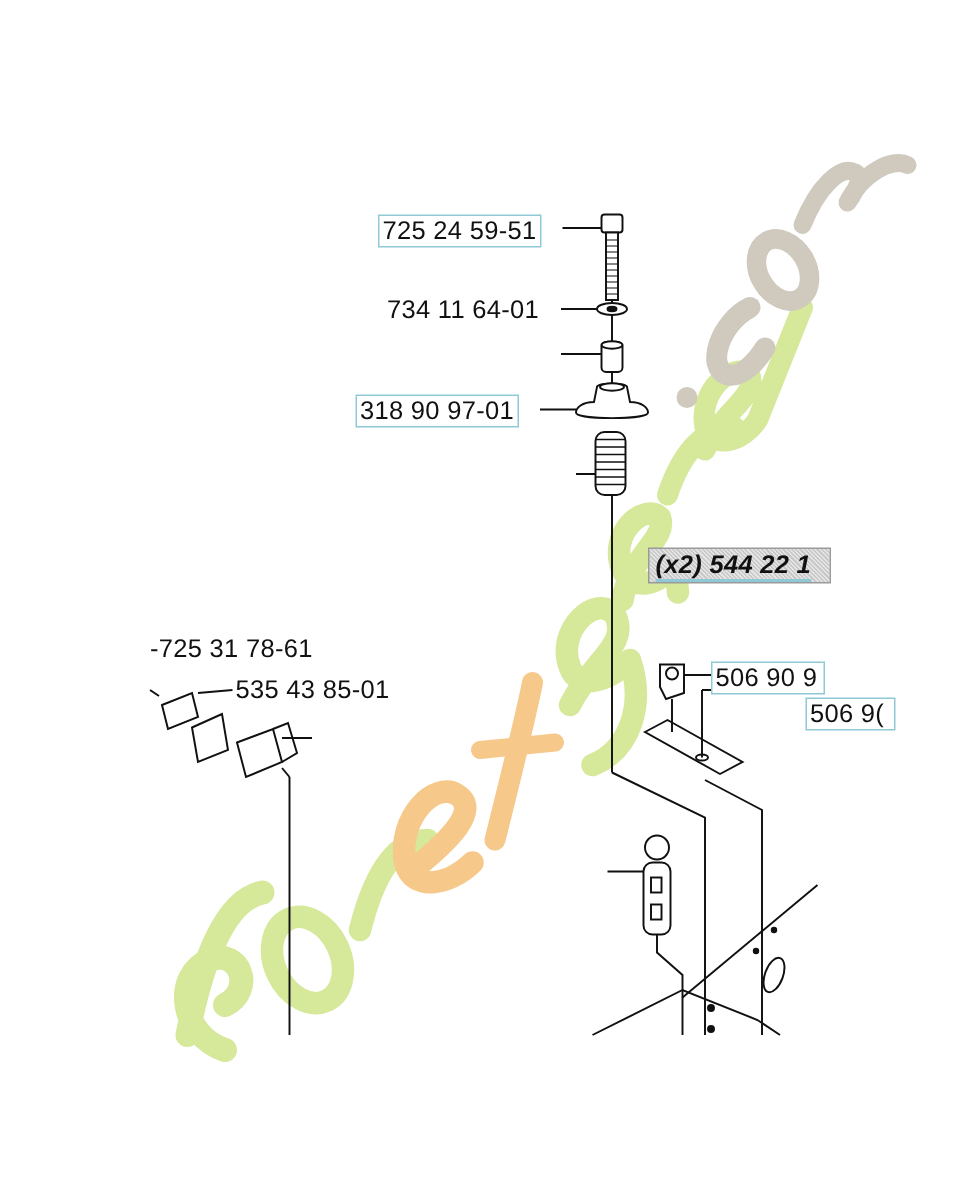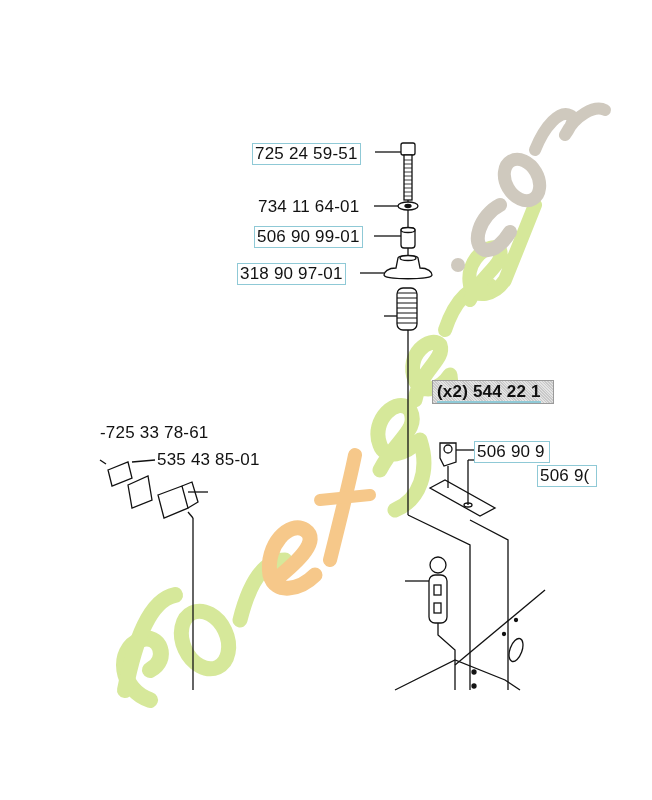--- a/index.html
+++ b/index.html
@@ -117,31 +117,28 @@
       <path d="M100 460 L106 464" fill="none"></path>
     </g>
   </svg>
 
   <div class="lbl boxed" style="left:252px;top:143px;">
     <span>725 24 59-51</span>
   </div>
   <div class="lbl" style="left:258px;top:197px;">
     <span>734 11 64-01</span>
   </div>
-  <div class="lbl boxed" style="left:254px;top:226px;">
-    <span>506 90 99-01</span>
-  </div>
   <div class="lbl boxed" style="left:237px;top:263px;">
     <span>318 90 97-01</span>
   </div>
-  <div class="lbl grey" style="left:432px;top:380px;width:112px;overflow:hidden;">
+  <div class="lbl grey" style="left:432px;top:365px;width:112px;overflow:hidden;font-style:italic;">
     <span class="inner">(x2) 544 22 1</span>
   </div>
   <div class="lbl" style="left:100px;top:423px;">
-    <span>-725 33 78-61</span>
+    <span>-725 31 78-61</span>
   </div>
   <div class="lbl" style="left:157px;top:450px;">
     <span>535 43 85-01</span>
   </div>
   <div class="lbl boxed" style="left:474px;top:441px;width:70px;overflow:hidden;">
     <span>506 90 9</span>
   </div>
   <div class="lbl boxed" style="left:490px;top:465px;width:54px;overflow:hidden;margin-left:47px;">
     <span>506 9(</span>
   </div>

